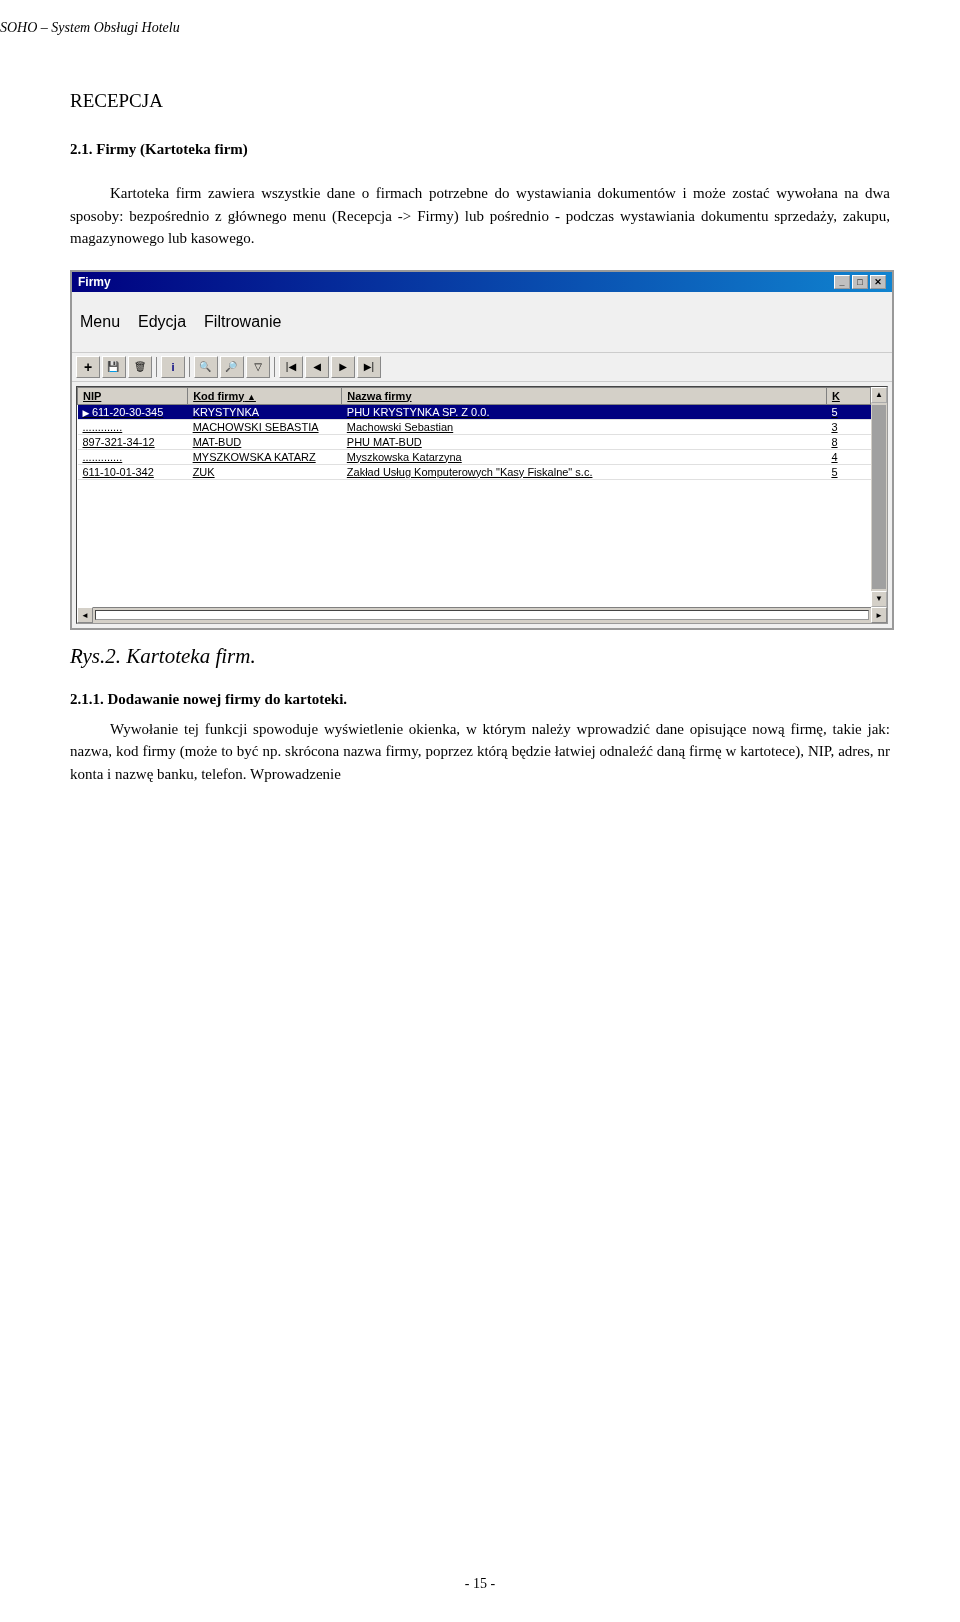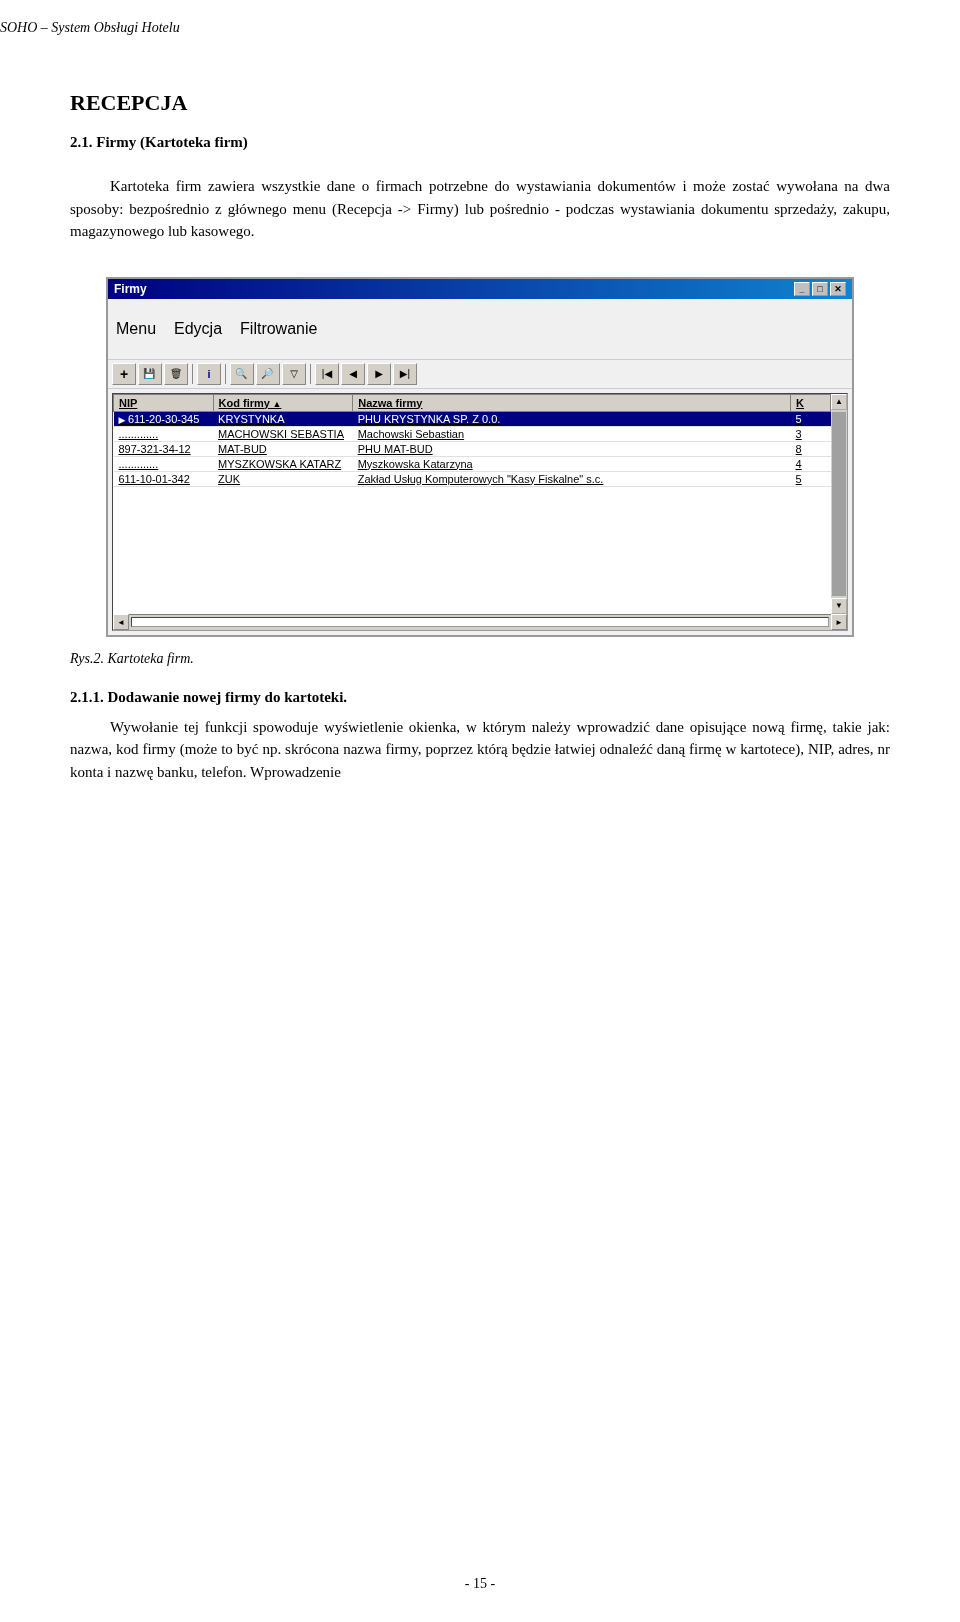--- a/index.html
+++ b/index.html
@@ -31,24 +31,24 @@
       top: 20px;
       left: 0;
       right: 0;
     }
 
     .content {
       margin-top: 50px;
     }
 
     .section-heading {
-      font-size: 22px;
-      font-weight: bold;
+      font-size: 19px;
+      font-weight: normal;
       text-transform: uppercase;
-      margin-bottom: 18px;
+      margin-bottom: 29px;
       font-family: "Times New Roman", Times, serif;
     }
 
     .subsection-heading {
       font-size: 15px;
       font-weight: bold;
       margin-bottom: 24px;
       margin-top: 18px;
     }
 
@@ -65,22 +65,22 @@
       line-height: 1.5;
       text-align: justify;
       text-indent: 40px;
       margin-bottom: 14px;
     }
 
     
     .dialog-box {
       border: 2px solid #999;
       background: #f0f0f0;
-      width: 748px;
-      margin: 34px auto 14px auto;
+      width: 824px;
+      margin: 20px auto 14px auto;
       font-family: "Tahoma", "Arial", sans-serif;
       font-size: 12px;
     }
 
     .dialog-titlebar {
       background: linear-gradient(to right, #000080, #1084d0);
       color: white;
       font-weight: bold;
       font-size: 12px;
       padding: 3px 6px;
@@ -250,21 +250,21 @@
       bottom: 0;
       width: 16px;
       background: #d4d0c8;
       display: flex;
       flex-direction: column;
       align-items: center;
     }
 
     .caption-text {
       font-style: italic;
-      font-size: 14px;
+      font-size: 21px;
       margin-top: 8px;
     }
 
     .page-footer {
       text-align: center;
       font-size: 14px;
       margin-top: 40px;
       position: absolute;
       bottom: 30px;
       left: 0;

